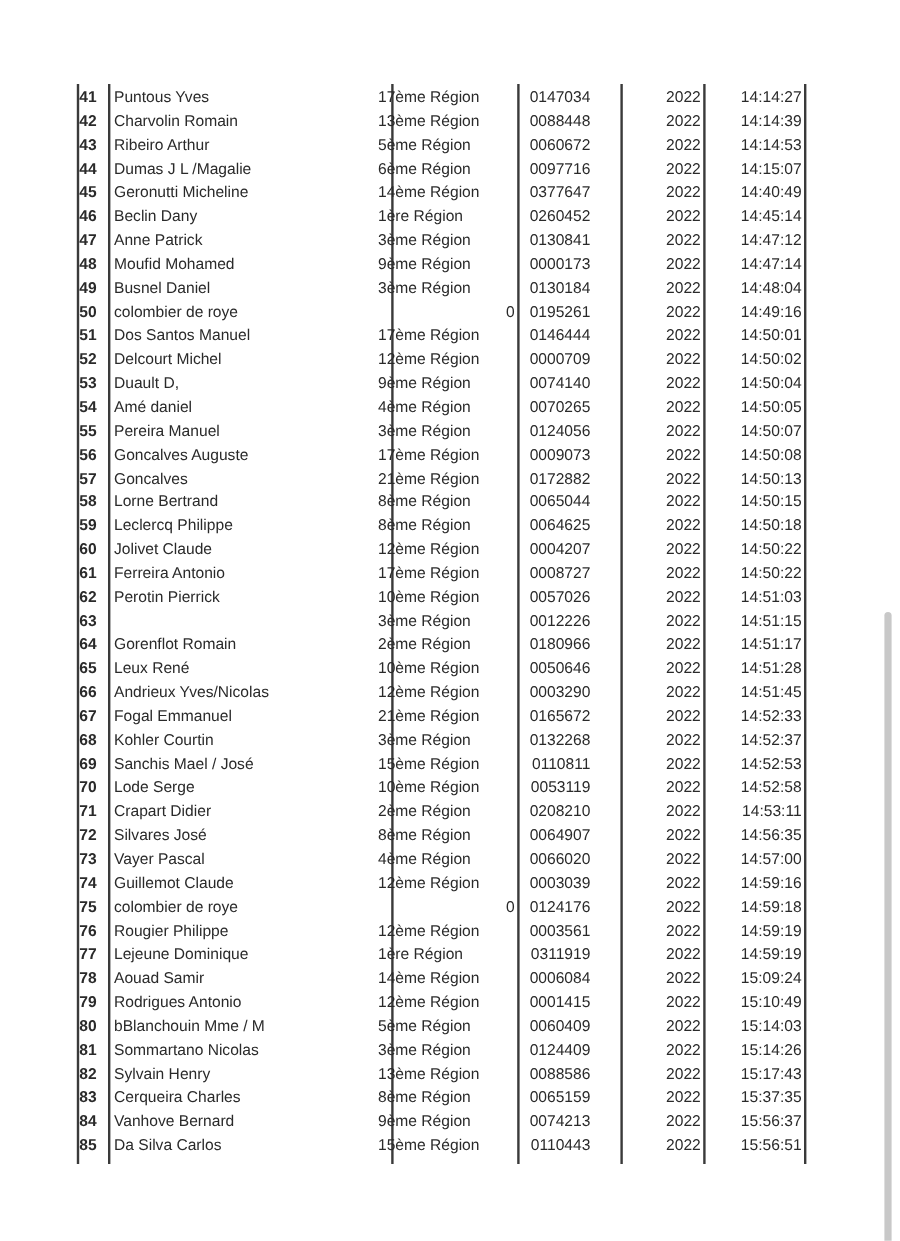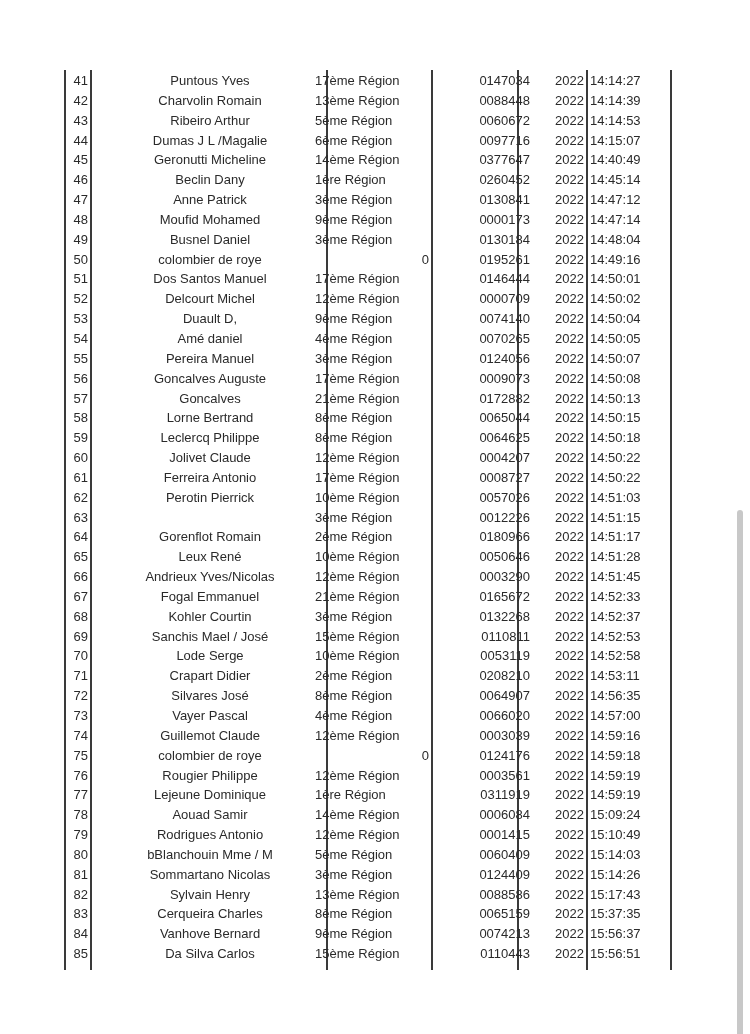--- a/index.html
+++ b/index.html
@@ -5,27 +5,27 @@
   html, body { margin: 0; padding: 0; }
   body {
     width: 750px; height: 1034px; background: #ffffff; position: relative; overflow: hidden;
     font-family: "Liberation Sans", "DejaVu Sans", sans-serif; color: #2a2a2a;
   }
   .page { position: absolute; left: 0; top: 0; width: 750px; height: 1034px; }
   .vline { position: absolute; background: #3a3a3a; }
   .rows { position: absolute; left: 0; top: 71px; width: 750px; }
   .row { position: relative; height: 19.85px; font-size: 13px; line-height: 19.85px; }
   .cell { position: absolute; top: 0; white-space: nowrap; }
-  .c-num { left: 66px; width: 22px; text-align: right; }
-  .c-name { left: 95px; width: 230px; text-align: center; }
+  .c-num { left: 66px; width: 22px; text-align: left; font-weight: bold; }
+  .c-name { left: 95px; width: 230px; }
   .c-region { left: 315px; width: 100px; }
   .c-zero { left: 330px; width: 99px; text-align: right; }
-  .c-id { left: 434px; width: 58px; text-align: right; margin-left: 38px; }
+  .c-id { left: 434px; width: 58px; text-align: right; }
   .c-year { left: 520px; width: 64px; text-align: right; }
-  .c-time { left: 590px; width: 78px; text-align: left; }
+  .c-time { left: 590px; width: 78px; text-align: right; }
   .scrollbar { position: absolute; left: 737px; top: 510px; width: 6px; height: 524px; background: #c8c8c8; border-radius: 3px 3px 0 0; }
 </style>
 </head>
 <body>
 
 <div class="page">
 
   <div class="vline" style="left:64px; top:70px; width:2px; height:900px;"></div>
   <div class="vline" style="left:90px; top:70px; width:1.5px; height:900px;"></div>
   <div class="vline" style="left:326px; top:70px; width:1.5px; height:900px;"></div>

